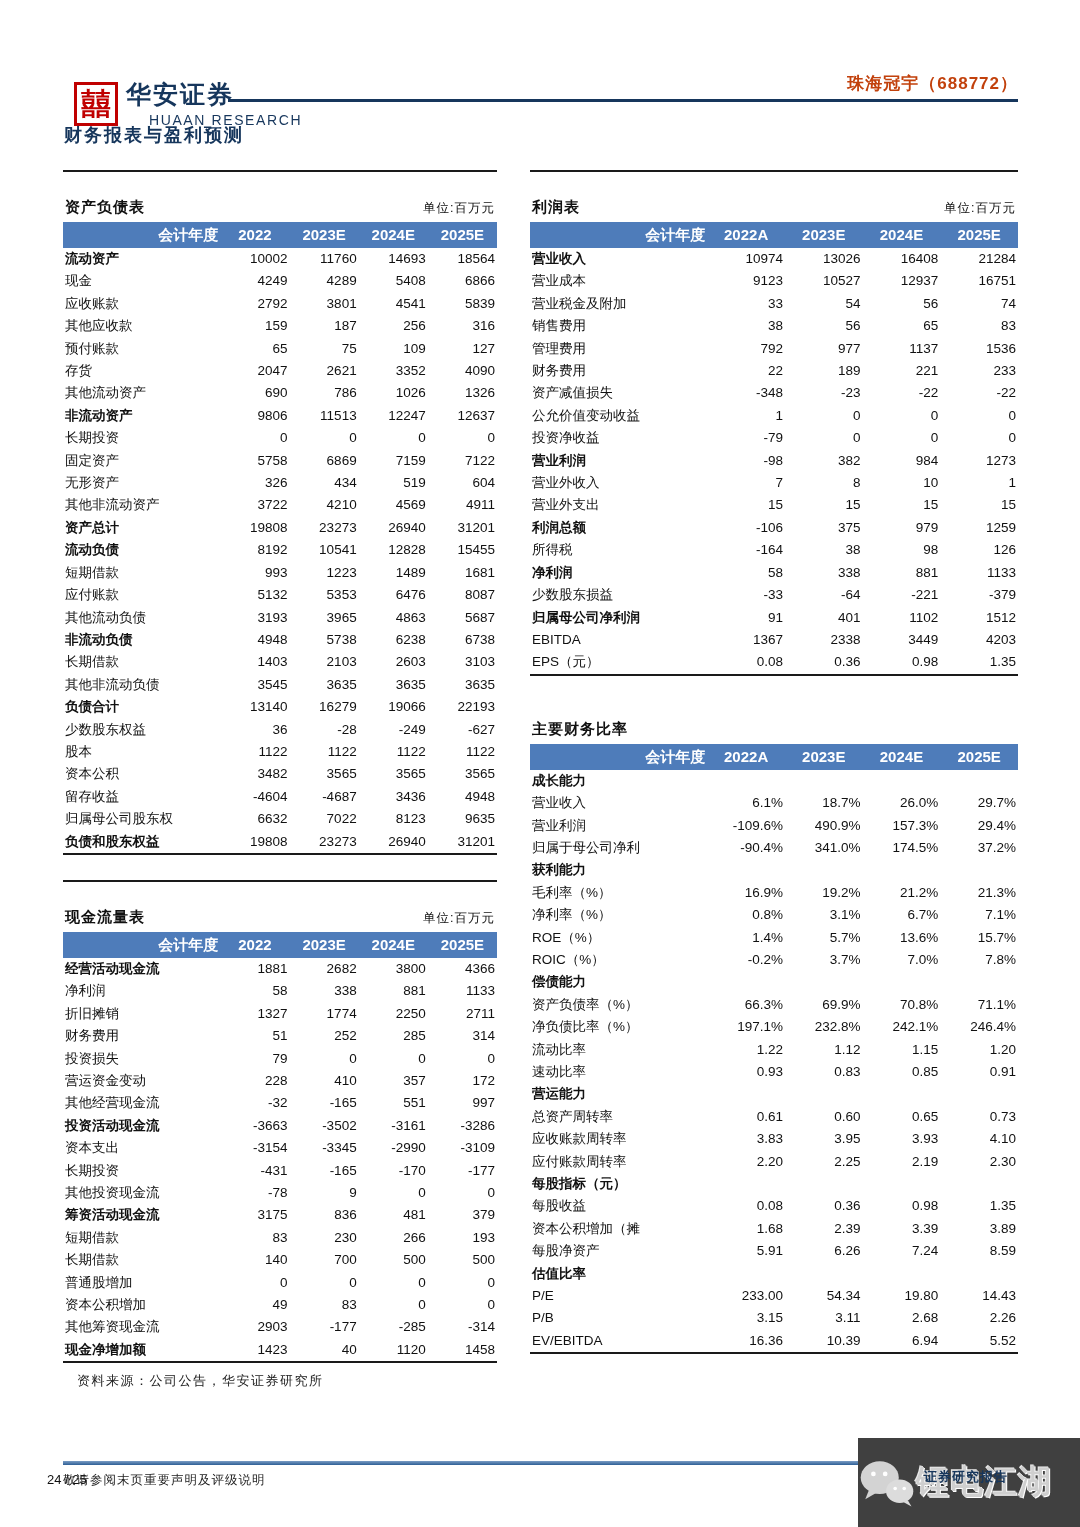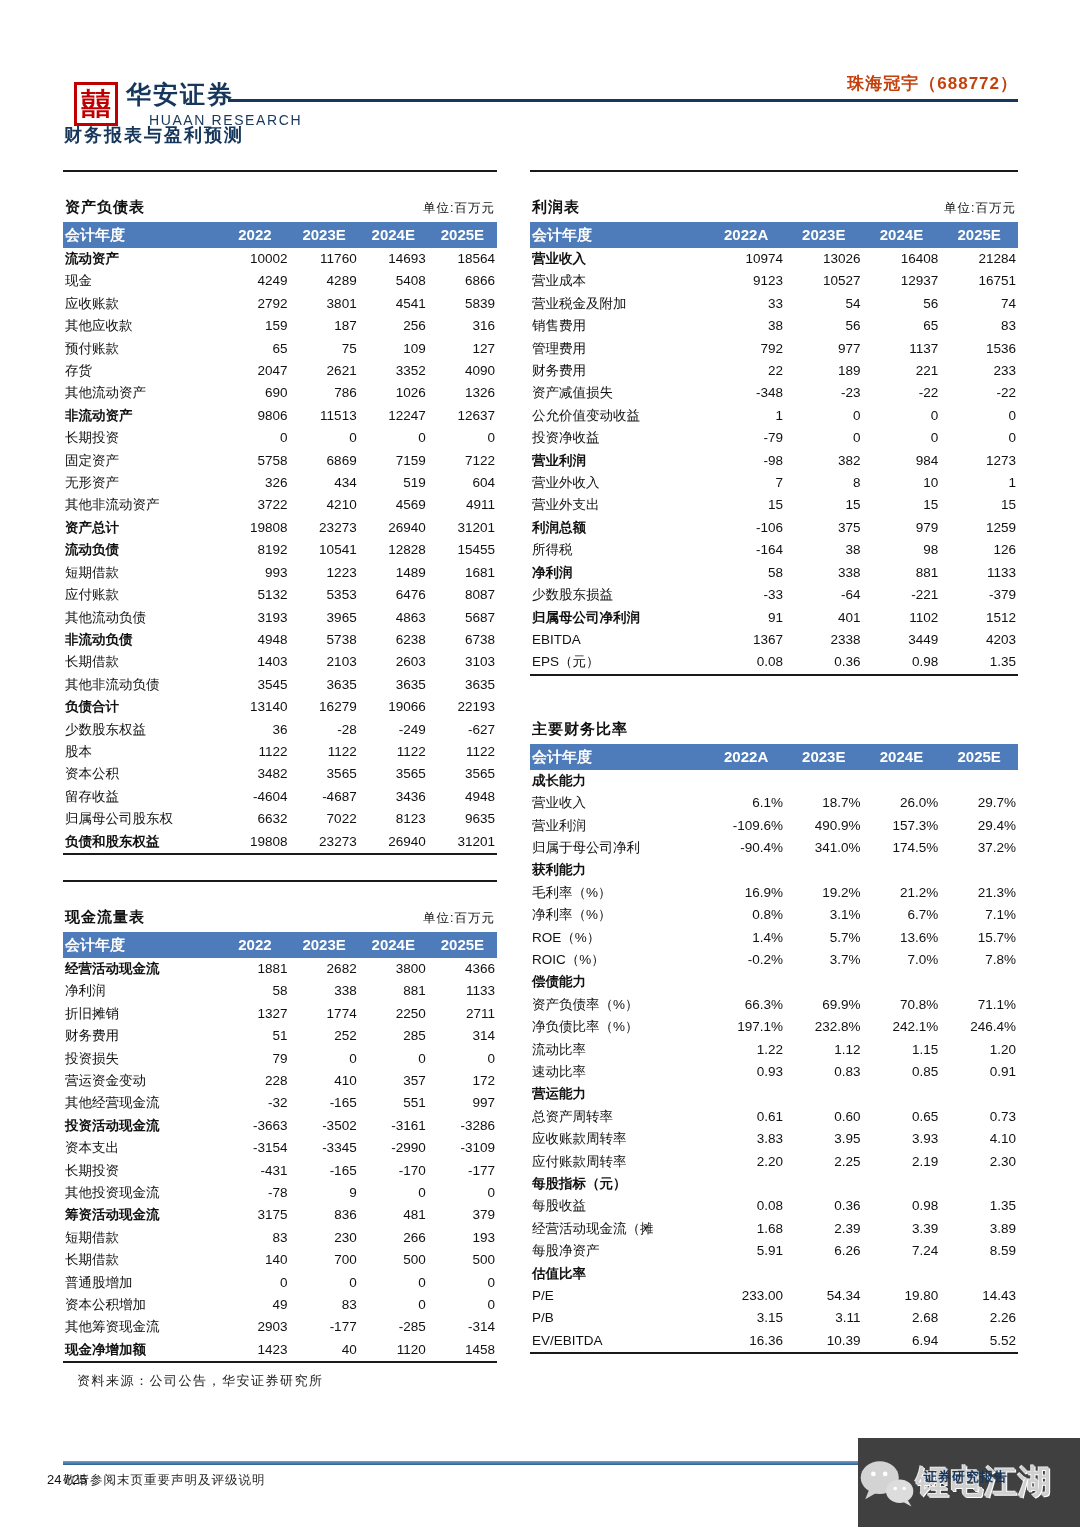--- a/index.html
+++ b/index.html
@@ -31,21 +31,21 @@
   .tbl.no-top{border-top:none;}
   .tbl.mt25{margin-top:25px;}
   .tbl.mt20{margin-top:18px;}
   .tbl-cap{display:flex;justify-content:space-between;align-items:baseline;padding:6px 2px 5px 2px;}
   .tbl-title{font-weight:bold;font-size:15px;letter-spacing:1px;margin-top:20px;}
   .tbl-unit{font-size:12.5px;letter-spacing:1px;}
   table{width:100%;border-collapse:collapse;table-layout:fixed;}
   .tbl table{border-bottom:2px solid #1a1a1a;}
   th,td{padding:0 2px;height:22.4px;line-height:22.4px;white-space:nowrap;overflow:hidden;}
   thead th{background:#4e7cba;color:#ffffff;font-size:15px;font-weight:bold;height:26px;line-height:26px;}
-  thead th:first-child{text-align:left;width:37%;}
+  thead th:first-child{text-align:right;width:37%;}
   thead th:not(:first-child){text-align:center;width:15.75%;}
   tbody td:first-child{text-align:left;font-size:13.5px;}
   tbody td.num{text-align:right;font-size:13.5px;}
   tbody td.b{font-weight:bold;}
 
   .source{margin-top:9px;padding-left:14px;font-size:13px;letter-spacing:1.5px;color:#222;}
 
   
   .footer-line{position:absolute;left:63px;top:1461px;width:955px;height:4px;
     background:linear-gradient(#7a9cc4,#2e5f96);}
@@ -735,21 +735,21 @@
               <td class="num"></td>
             </tr>
             <tr>
               <td>每股收益</td>
               <td class="num">0.08</td>
               <td class="num">0.36</td>
               <td class="num">0.98</td>
               <td class="num">1.35</td>
             </tr>
             <tr>
-              <td>经营活动现金流（摊</td>
+              <td>资本公积增加（摊</td>
               <td class="num">1.68</td>
               <td class="num">2.39</td>
               <td class="num">3.39</td>
               <td class="num">3.89</td>
             </tr>
             <tr>
               <td>每股净资产</td>
               <td class="num">5.91</td>
               <td class="num">6.26</td>
               <td class="num">7.24</td>

